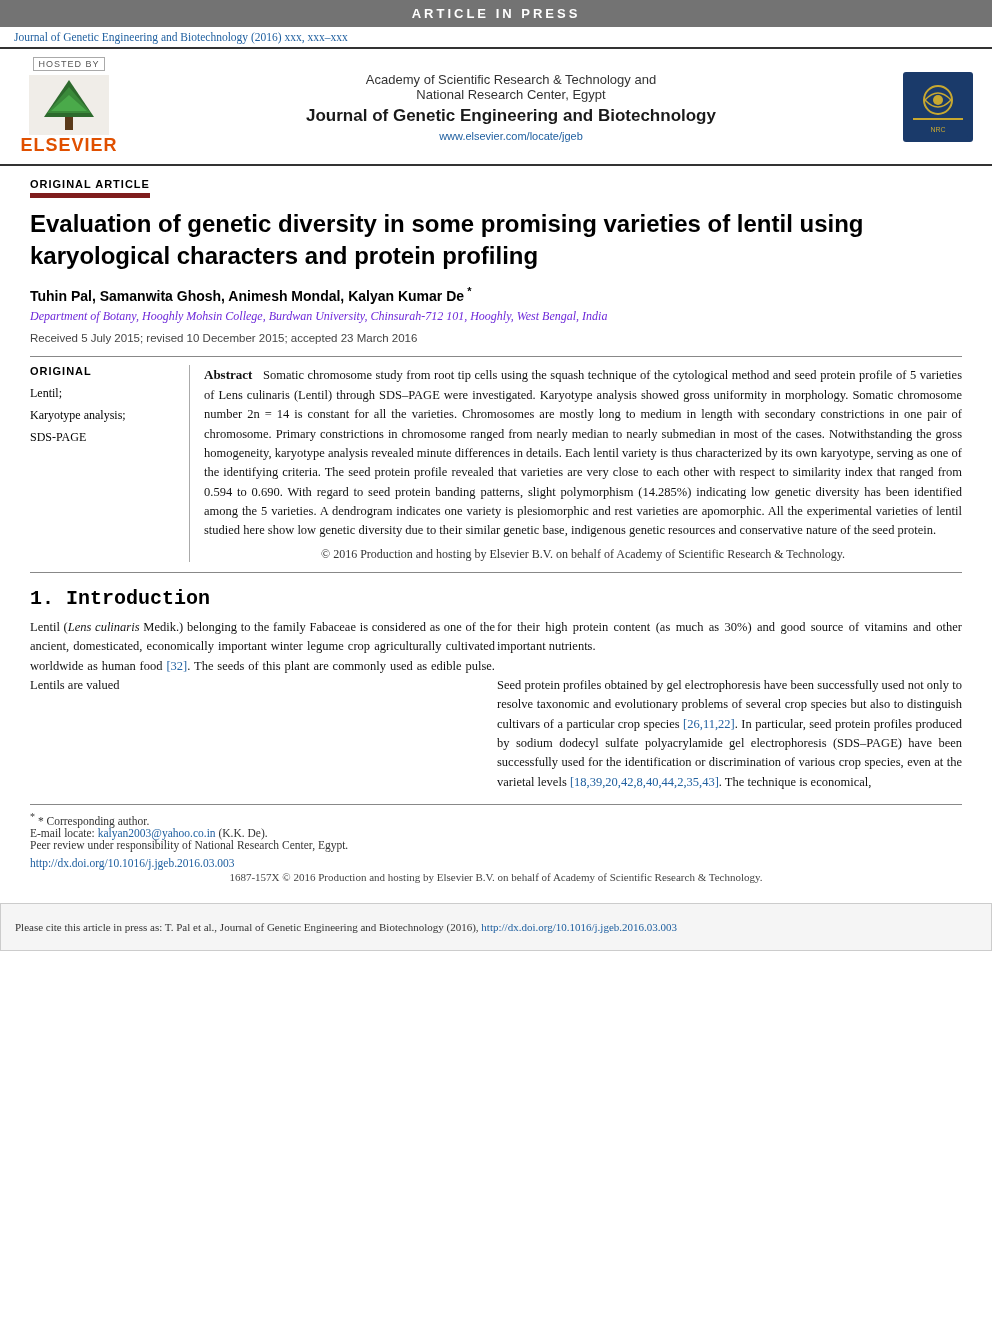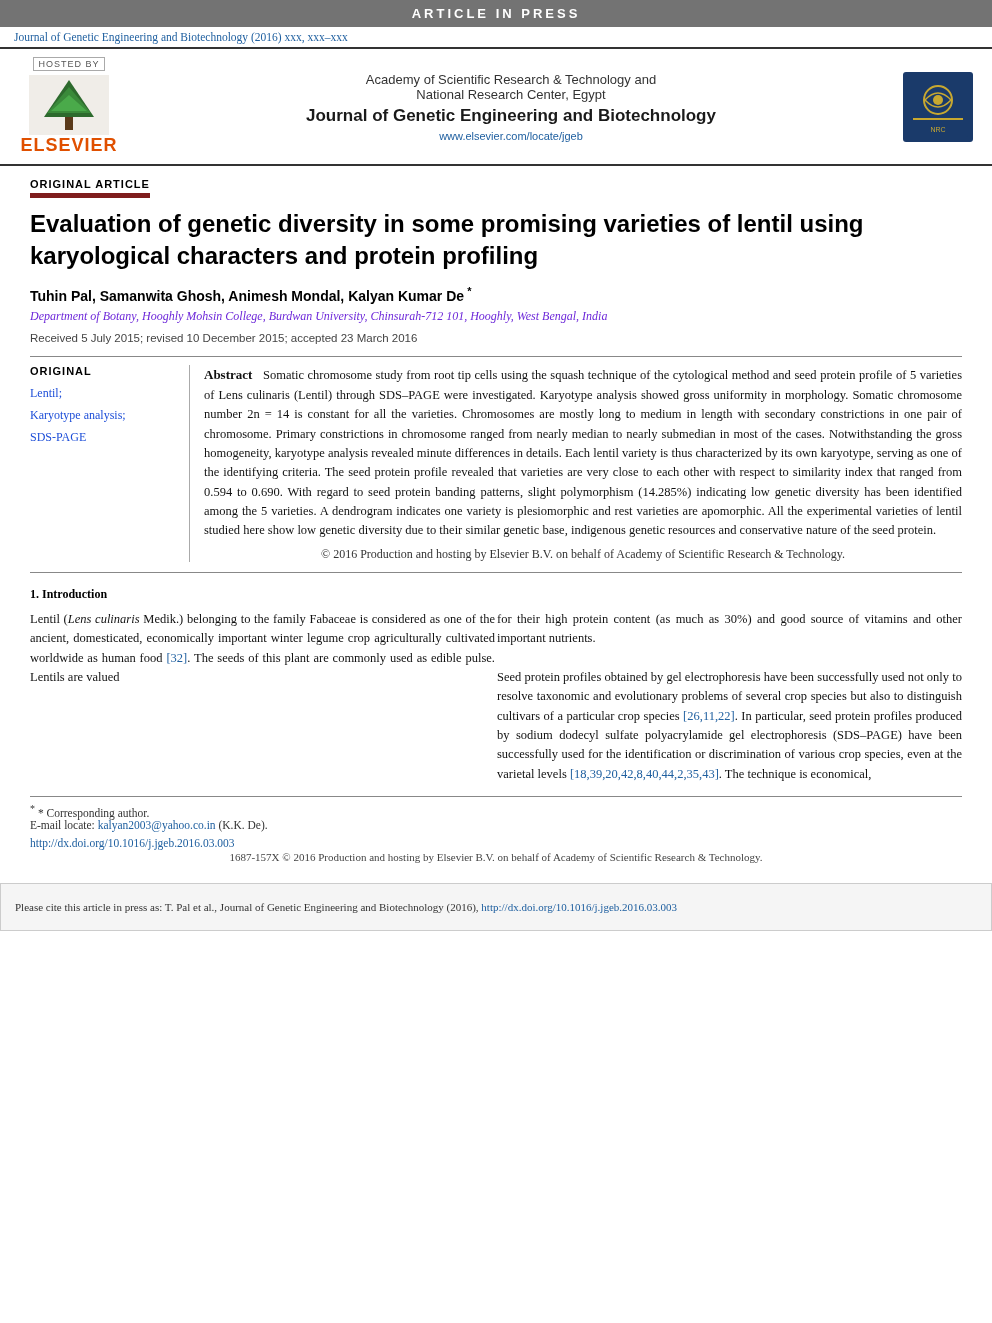--- a/index.html
+++ b/index.html
@@ -168,21 +168,21 @@
     .keywords-heading {
       font-size: 11px;
       font-family: Arial, sans-serif;
       font-weight: bold;
       letter-spacing: 1px;
       margin-bottom: 6px;
     }
     .keywords-list {
       font-size: 12px;
       line-height: 1.8;
-      color: #1d4ed8;
+      color: #000000;
     }
 
     .abstract-col {
       flex: 1;
     }
     .abstract-label {
       font-weight: bold;
       font-size: 13px;
       display: inline;
     }
@@ -197,23 +197,23 @@
       font-size: 12px;
       margin-top: 6px;
       color: #333;
     }
 
     
     .intro-section {
       margin-top: 14px;
     }
     .section-heading {
-      font-size: 12px;
-      font-weight: bold;
-      font-family: Liberation Serif, serif;
+      font-size: 20px;
+      font-weight: bold;
+      font-family: Liberation Mono, monospace;
       margin-bottom: 8px;
     }
 
     .two-col {
       display: grid;
       grid-template-columns: 1fr 1fr;
       gap: 2px;
     }
 
     .col-text {
@@ -389,20 +389,21 @@
   <div class="footnote-area">
     <div>
       <span class="fn-asterisk">*</span>
       <span>* Corresponding author.</span>
     </div>
     <div>
       <span>E-mail locate:</span>
       <span class="footnote-link">kalyan2003@yahoo.co.in</span>
       <span>(K.K. De).</span>
     </div>
+    <div>Peer review under responsibility of National Research Center, Egypt.</div>
   </div>
 
   
   <div class="doi-line">http://dx.doi.org/10.1016/j.jgeb.2016.03.003</div>
   <div class="copyright-bottom">1687-157X © 2016 Production and hosting by Elsevier B.V. on behalf of Academy of Scientific Research &amp; Technology.</div>
 
 </div>
 
 <div class="cite-this-bar">
   <span>Please cite this article in press as: T. Pal et al.,   Journal of Genetic Engineering and Biotechnology (2016),</span>

